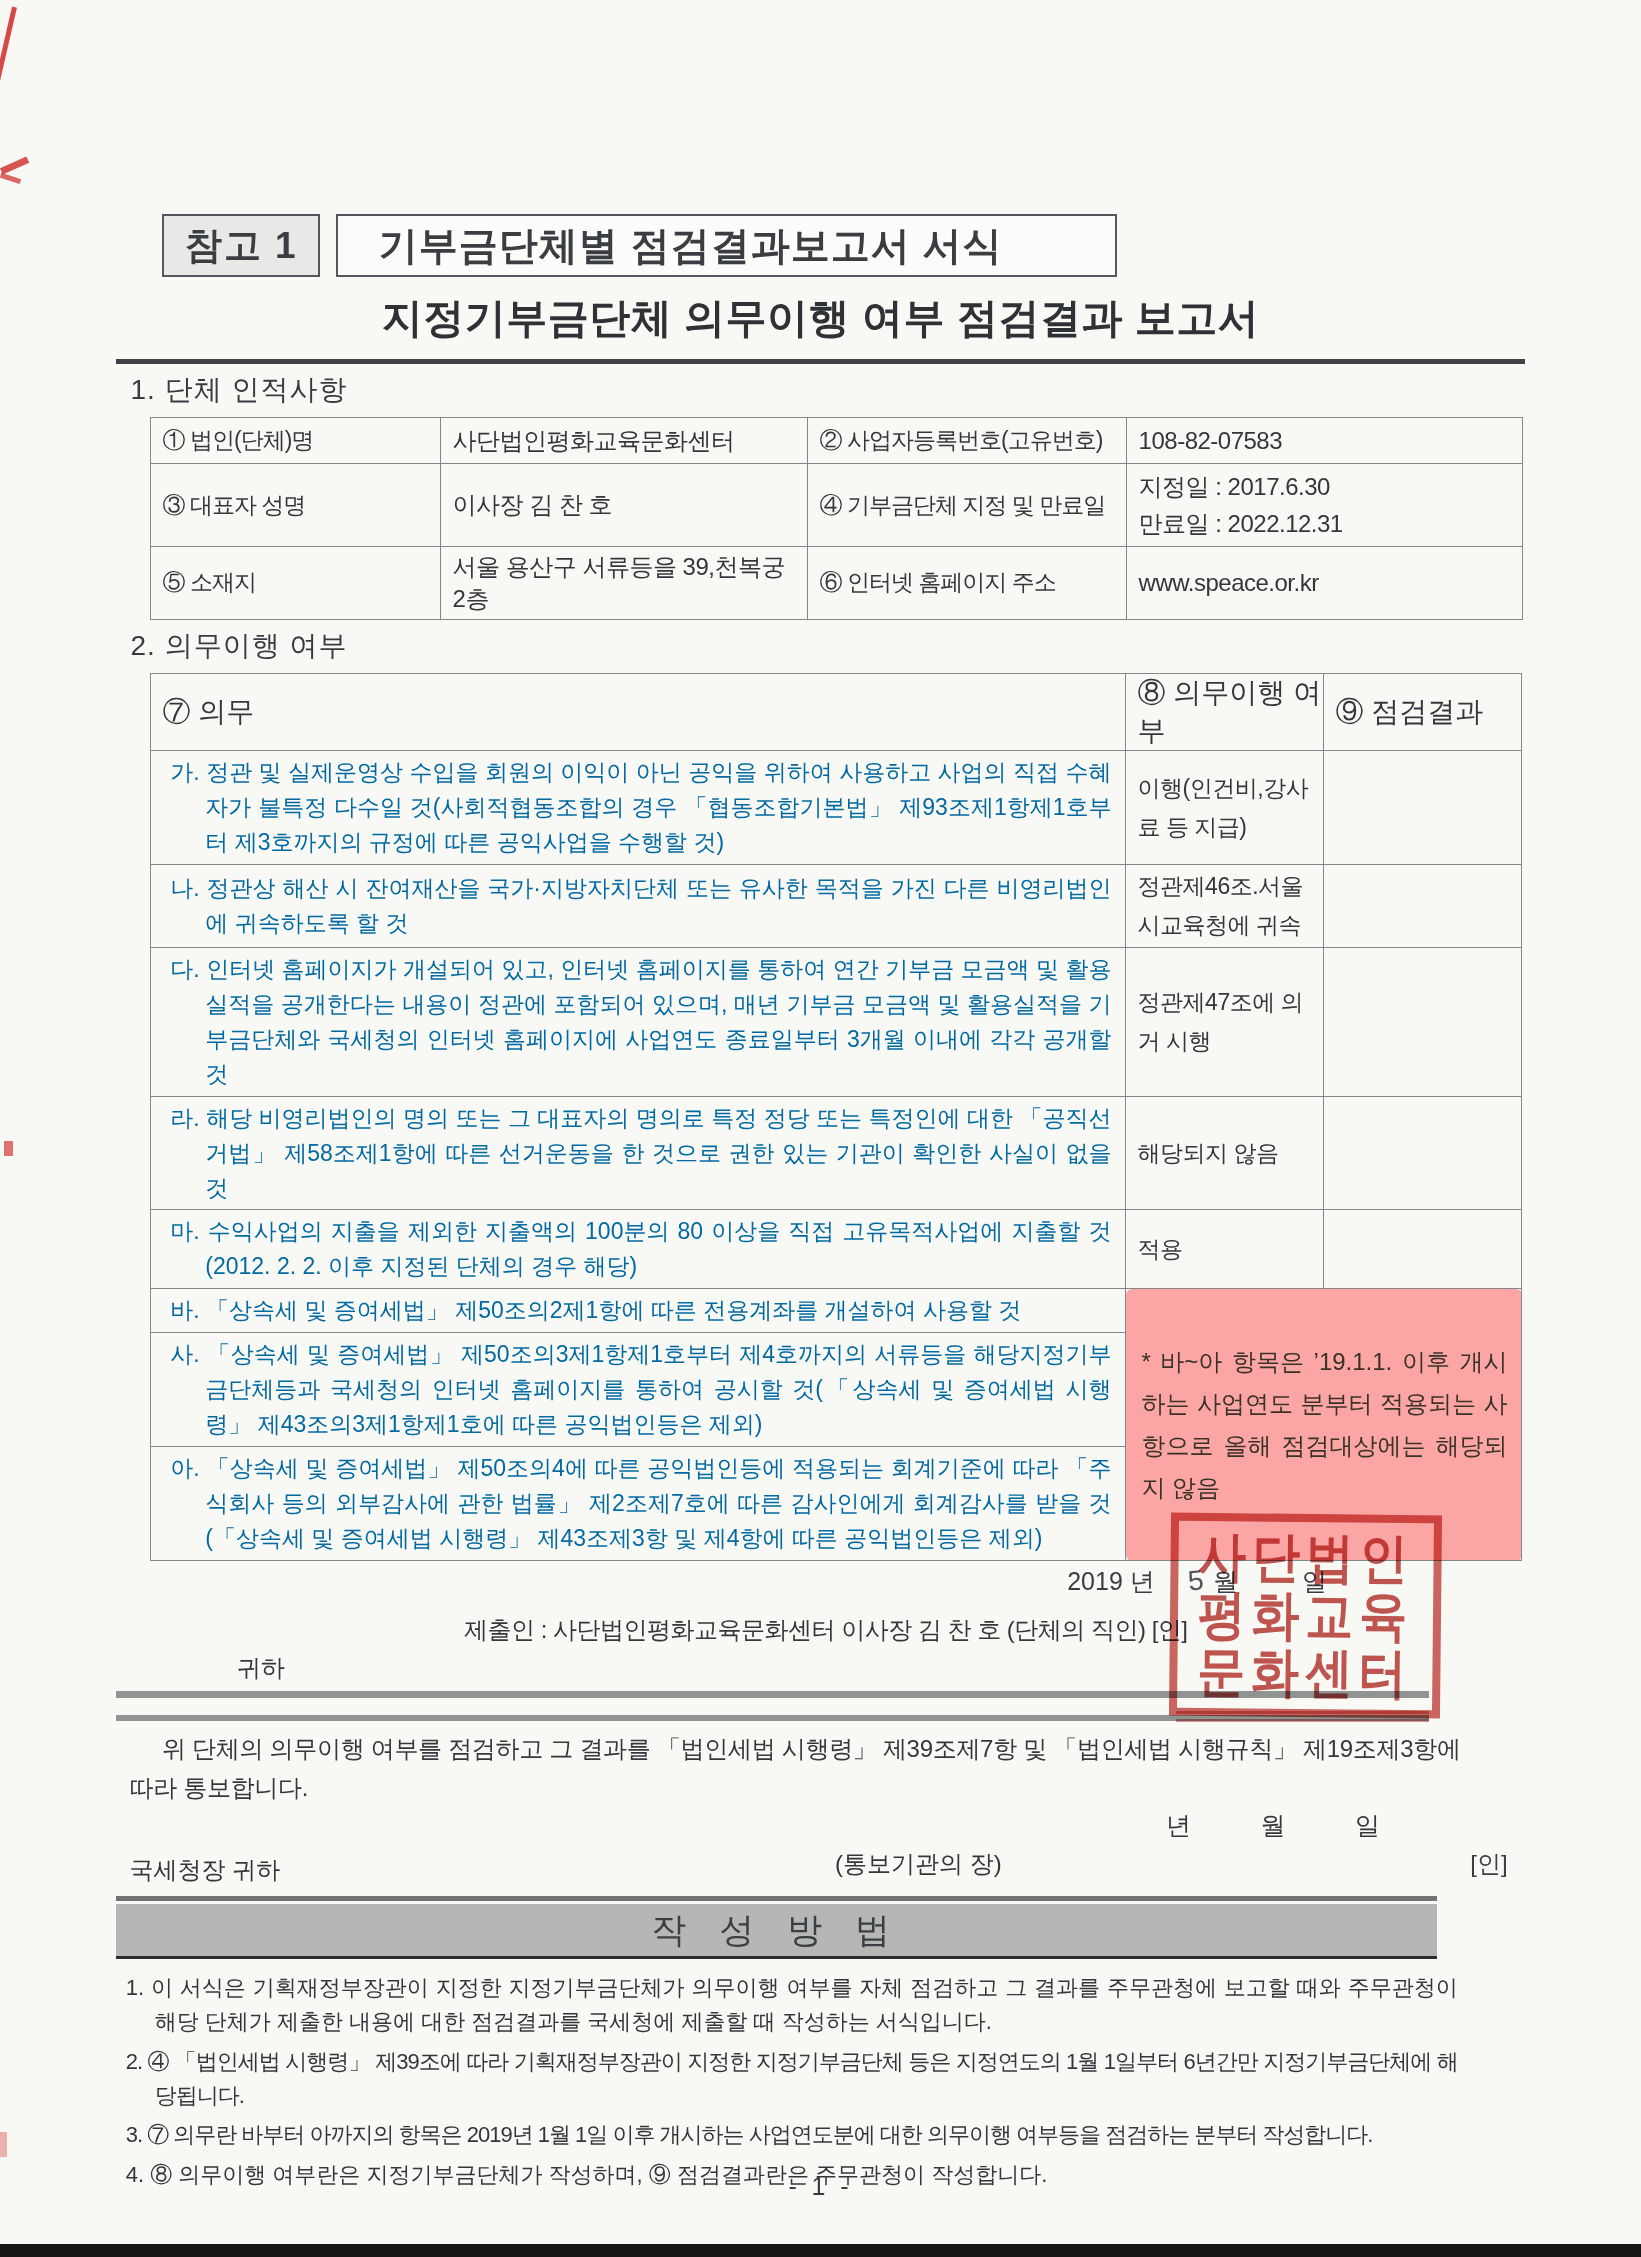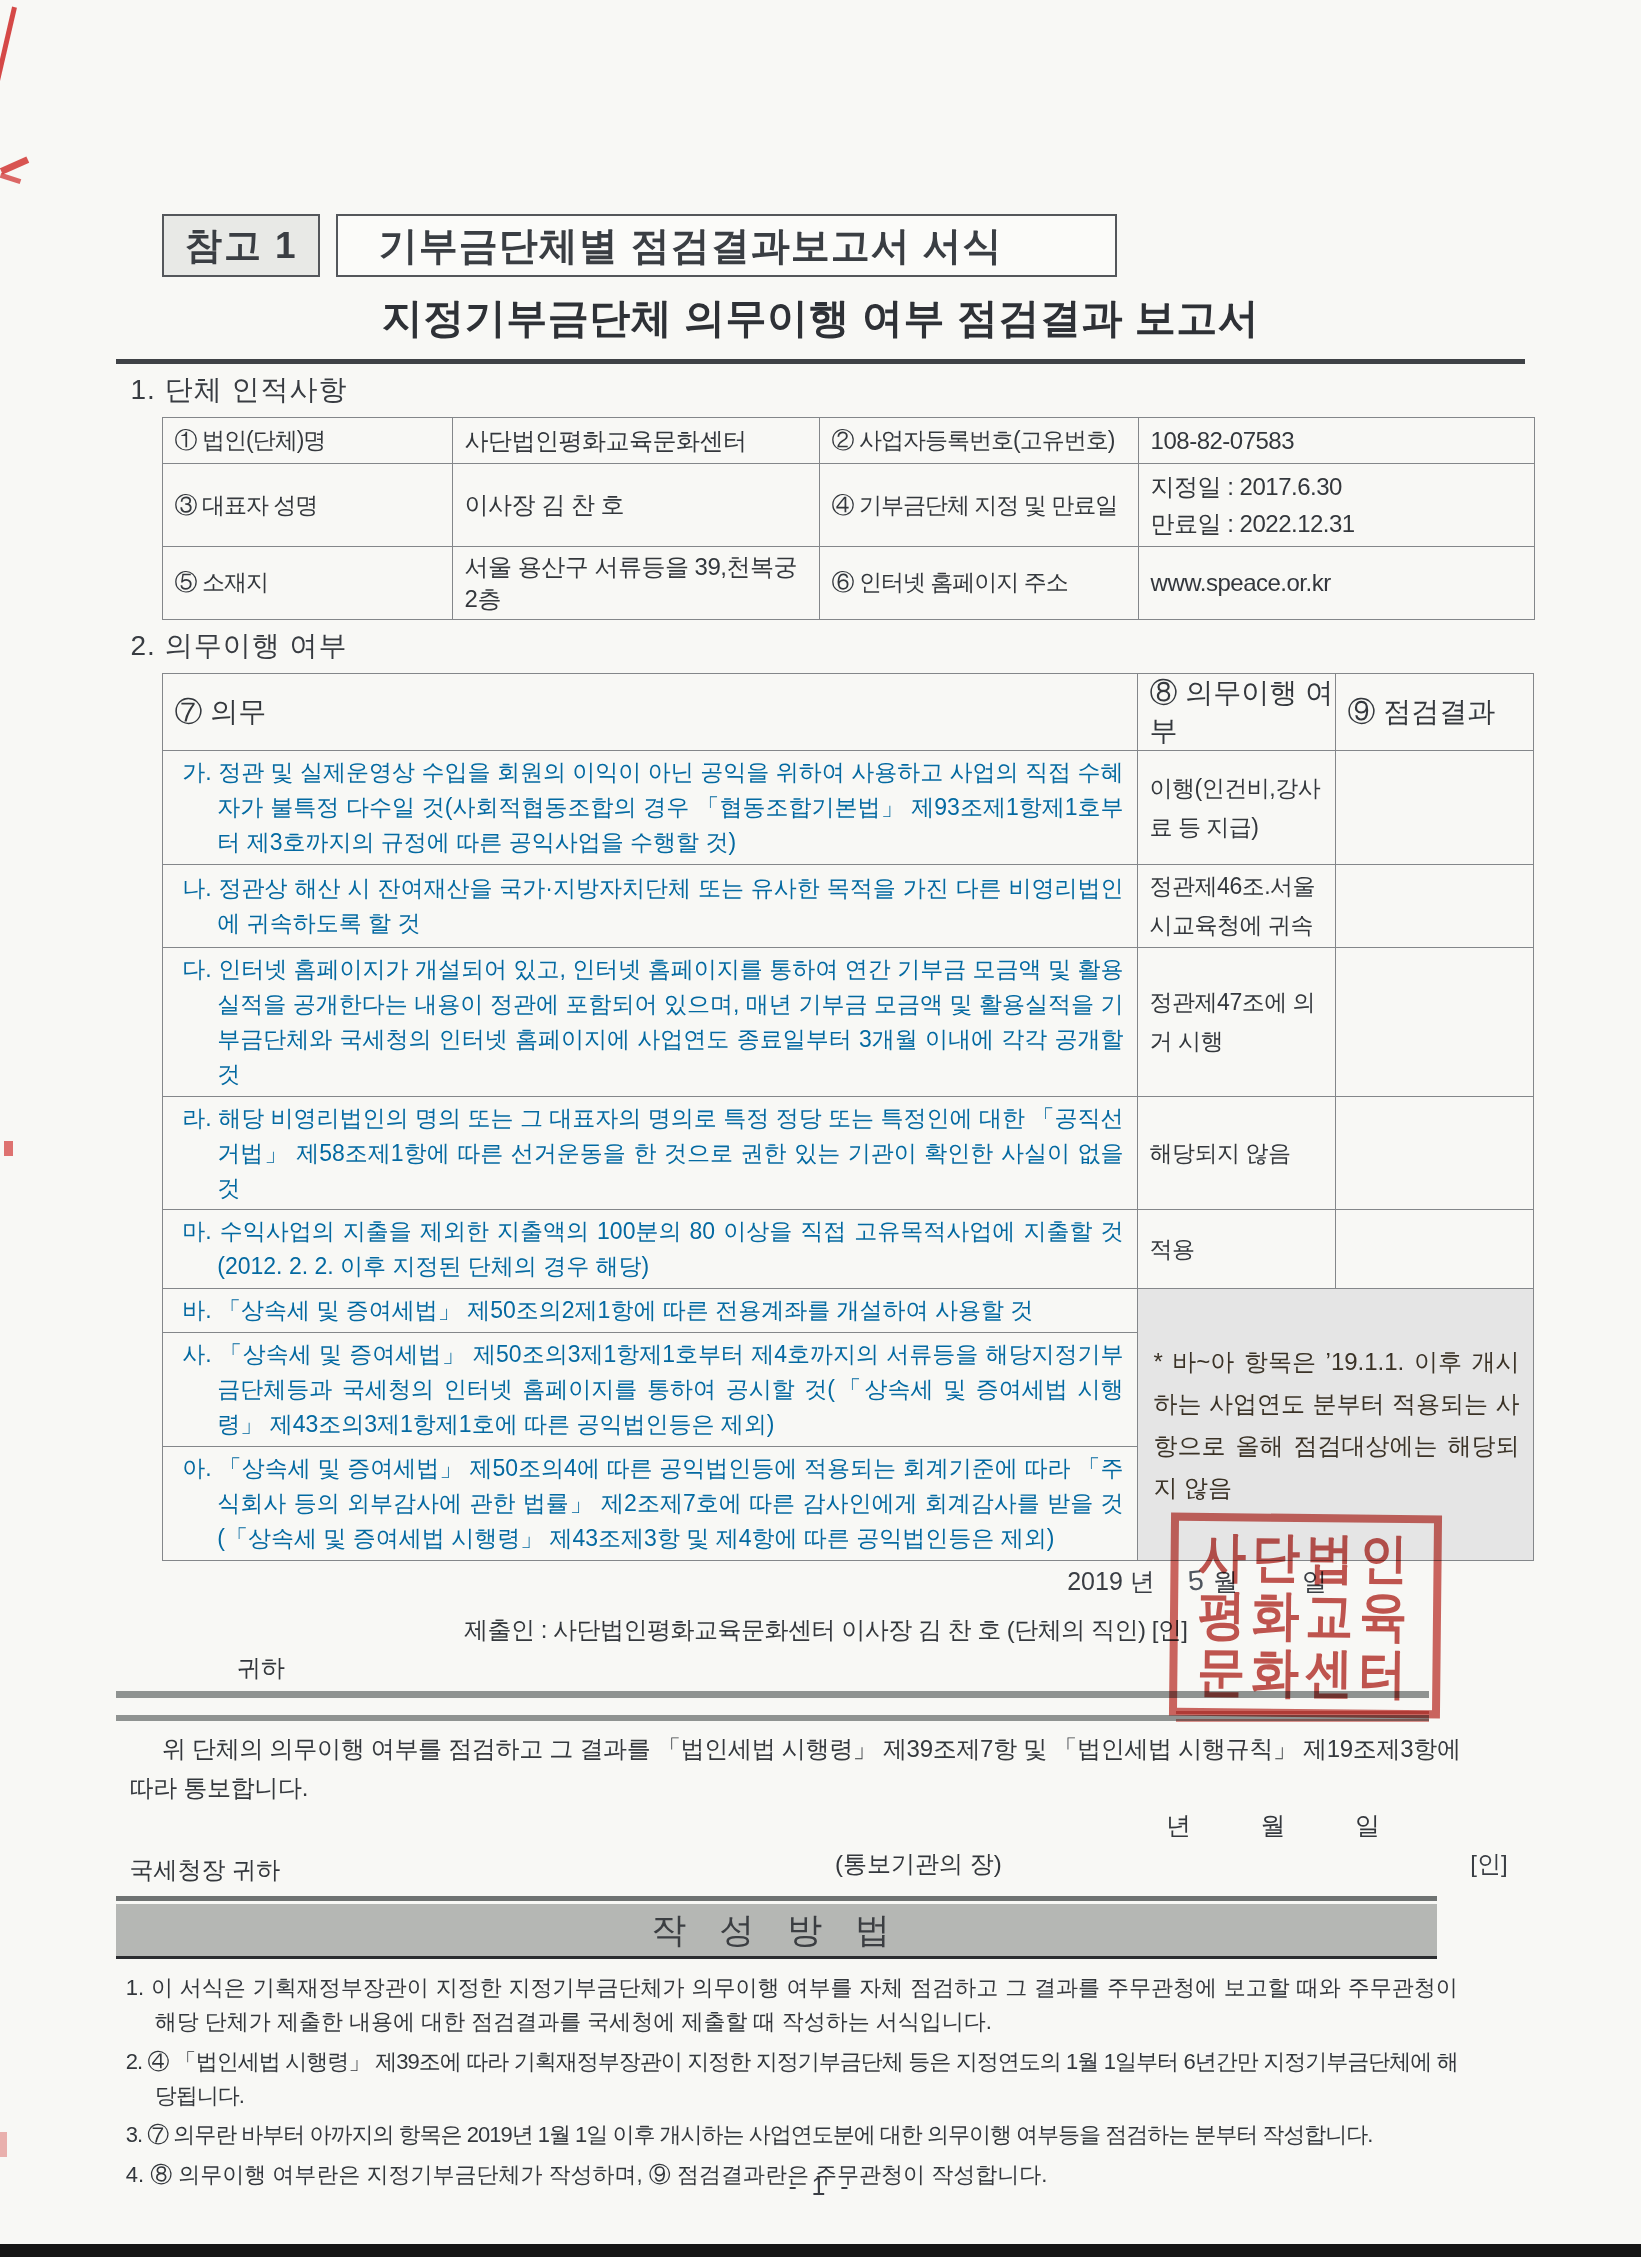--- a/index.html
+++ b/index.html
@@ -26,21 +26,21 @@
   .regline .sq{font-size:20px;margin-right:9.7px;}
   .rev{color:#2e6db4;margin-left:9.7px;}
   .maintitle{
     margin-top:13.5px;text-align:center;font-size:41px;font-weight:800;
     color:#2e3136;letter-spacing:0.5px;
   }
   .divider{margin-top:13.5px;height:4.8px;background:#3f4246;}
 
   .sechead{font-size:28px;color:#383c42;margin:7.7px 0 7.7px 14.5px;font-weight:500;letter-spacing:1px;}
 
-  table{border-collapse:collapse;margin-left:46px;width:1371px;table-layout:fixed;}
+  table{border-collapse:collapse;margin-left:34px;width:1371px;table-layout:fixed;}
   td{border:1px solid #84878a;vertical-align:middle;}
   .t1{font-size:23px;}
   .t1 td{border-top-width:1.9px;border-bottom-width:1.9px;padding:3.9px 9.7px 3.9px 11.6px;}
   .t1 .lab{letter-spacing:-1px;white-space:nowrap;color:#34383d;}
   .t1 .val{font-size:24px;letter-spacing:-0.5px;}
   .t1 tr{height:46px;}
   .t1 tr.tall{height:81px;}
   .twoLine div{line-height:37px;}
 
   .t2{font-size:23px;}
@@ -49,22 +49,22 @@
   .duty{
     padding:3.9px 13.5px 3.9px 19.3px;text-align:justify;line-height:35px;
     word-break:break-all;color:#0369a1;vertical-align:middle;
   }
   .duty .in{display:block;padding-left:35px;text-indent:-35px;}
   .comp{padding:1.9px 9.7px 1.9px 11.6px;line-height:39px;word-break:break-all;letter-spacing:-0.5px;}
   .r3{height:114px;}
   .r2{height:79px;}
   .r1{height:44px;}
   .orange{
-    background:#e5e5e5;padding:5.8px 13.5px 5.8px 15.4px;line-height:42px;
-    color:#3a3226;font-size:24px;text-align:justify;word-break:break-all;vertical-align:middle;
+    background:#fca5a5;padding:5.8px 13.5px 5.8px 15.4px;line-height:42px;
+    color:#3a3226;font-size:24px;text-align:justify;word-break:break-all;vertical-align:middle;border-radius:6px;
   }
 
   .stmt{margin:7.7px 0 0 53px;font-size:24px;letter-spacing:-0.5px;color:#34383d;}
   .dateline{margin-top:3.9px;text-align:right;padding-right:198px;font-size:25px;color:#3a3e44;}
   .dateline .yr{margin-right:33px;}
   .dateline .mv{display:inline-block;transform:rotate(-6deg);color:#4e555e;font-size:28px;margin-right:9.7px;}
   .dateline .mo{margin-right:64px;}
   .submitter{margin:15.4px 0 0 348px;font-size:24px;letter-spacing:-0.5px;color:#34383d;}
   .gwiha{margin:6px 0 0 121px;font-size:24px;}
   .grayline{margin-top:7.7px;width:1313px;height:6.8px;background:#8f9391;}

